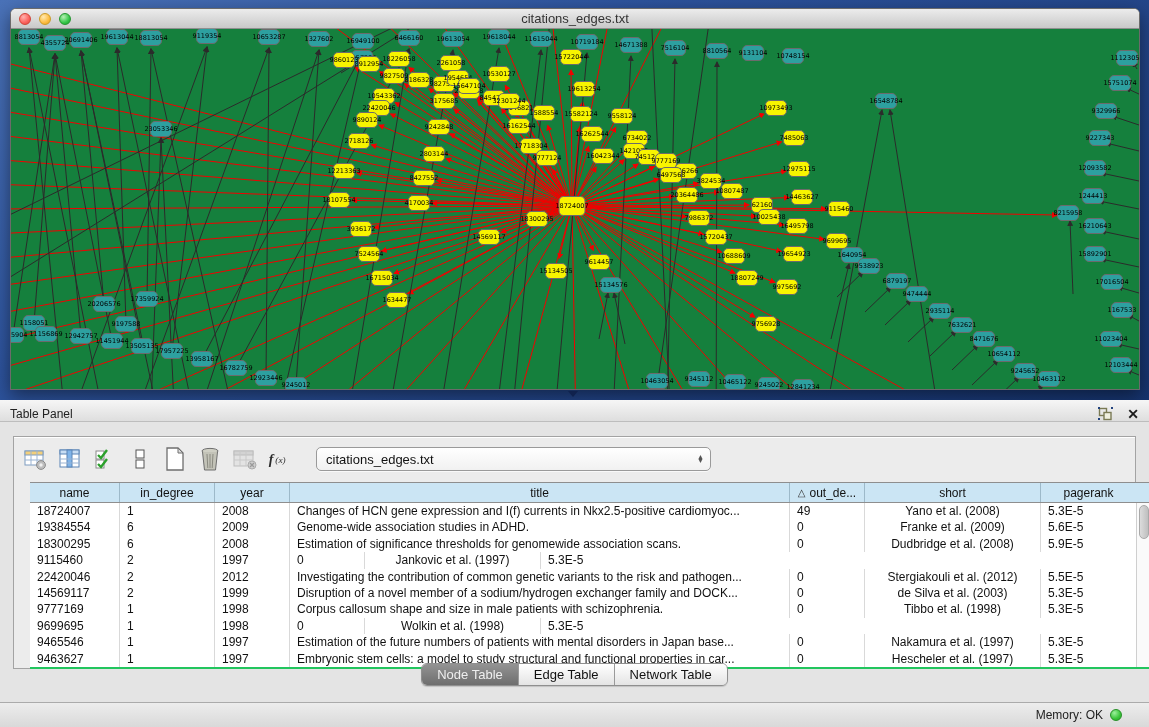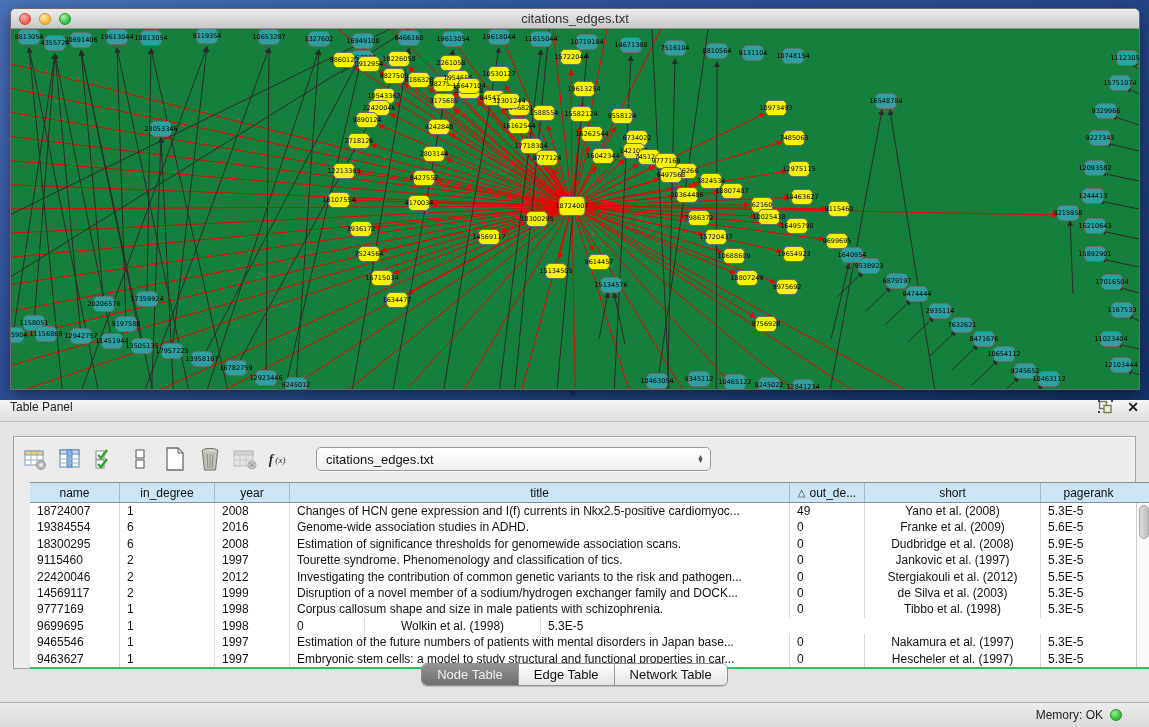--- a/index.html
+++ b/index.html
@@ -22,21 +22,21 @@
   .canvas { position:relative; width:1128px; height:361px; background:#15803d; }
   .canvas svg { display:block; width:100%; height:100%; }
   .edge-r { stroke:#f20000; stroke-width:1; fill:none; }
   .edge-b { stroke:#2b2b2b; stroke-width:1; fill:none; }
   .nlabel { font-size:6.5px; fill:#000; text-anchor:middle; font-family:"DejaVu Sans",sans-serif; }
   .splitter-arrow { position:absolute; left:568px; top:391px; width:0; height:0;
     border-left:5px solid transparent; border-right:5px solid transparent; border-top:6px solid #10224d; }
 
   
   .app { position:absolute; left:0; top:400px; width:1149px; height:327px; background:#E4E4E4; }
-  .panel-header { height:22px; display:flex; align-items:flex-start; background:linear-gradient(#f6f6f6,#dedede);
+  .panel-header { height:22px; display:flex; align-items:flex-end; background:linear-gradient(#f6f6f6,#dedede);
     border-bottom:1px solid #bdbdbd; padding:0 10px; }
   .panel-header .ph-title { font-size:12px; color:#222; }
   .ph-right { margin-left:auto; display:flex; align-items:center; gap:14px; }
   .float-btn, .close-btn { cursor:default; display:flex; align-items:center; }
   .close-btn { font-size:14px; font-weight:bold; color:#1b1b1b; line-height:1; }
 
   .content-box { position:absolute; left:13px; top:36px; width:1123px; height:233px;
     border:1px solid #a3a3a3; background:#ececec; box-shadow:inset 0 1px 0 #fff; }
   .toolbar { height:44px; display:flex; align-items:center; padding:0 8px; gap:9px; }
   .tool-btn { width:26px; height:26px; display:flex; align-items:center; justify-content:center; border-radius:3px; }
@@ -935,40 +935,39 @@
             <div class="td c1">1</div>
             <div class="td c2">2008</div>
             <div class="td c3">Changes of HCN gene expression and I(f) currents in Nkx2.5-positive cardiomyoc...</div>
             <div class="td c4">49</div>
             <div class="td c5 center">Yano et al. (2008)</div>
             <div class="td c6">5.3E-5</div>
           </div>
           <div class="tr">
             <div class="td c0">19384554</div>
             <div class="td c1">6</div>
-            <div class="td c2">2016</div>
+            <div class="td c2">2009</div>
             <div class="td c3">Genome-wide association studies in ADHD.</div>
             <div class="td c4">0</div>
             <div class="td c5 center">Franke et al. (2009)</div>
             <div class="td c6">5.6E-5</div>
           </div>
           <div class="tr">
             <div class="td c0">18300295</div>
             <div class="td c1">6</div>
             <div class="td c2">2008</div>
             <div class="td c3">Estimation of significance thresholds for genomewide association scans.</div>
             <div class="td c4">0</div>
             <div class="td c5 center">Dudbridge et al. (2008)</div>
             <div class="td c6">5.9E-5</div>
           </div>
           <div class="tr">
             <div class="td c0">9115460</div>
             <div class="td c1">2</div>
             <div class="td c2">1997</div>
-            <div class="td c3">Tourette syndrome. Phenomenology and classification of tics.</div>
             <div class="td c4">0</div>
             <div class="td c5 center">Jankovic et al. (1997)</div>
             <div class="td c6">5.3E-5</div>
           </div>
           <div class="tr">
             <div class="td c0">22420046</div>
             <div class="td c1">2</div>
             <div class="td c2">2012</div>
             <div class="td c3">Investigating the contribution of common genetic variants to the risk and pathogen...</div>
             <div class="td c4">0</div>

